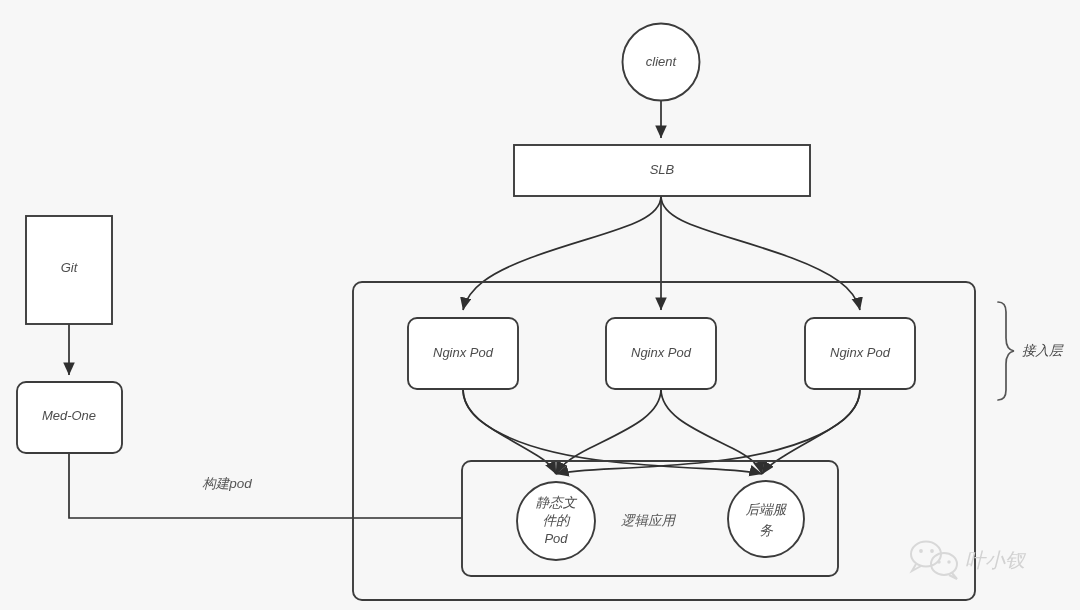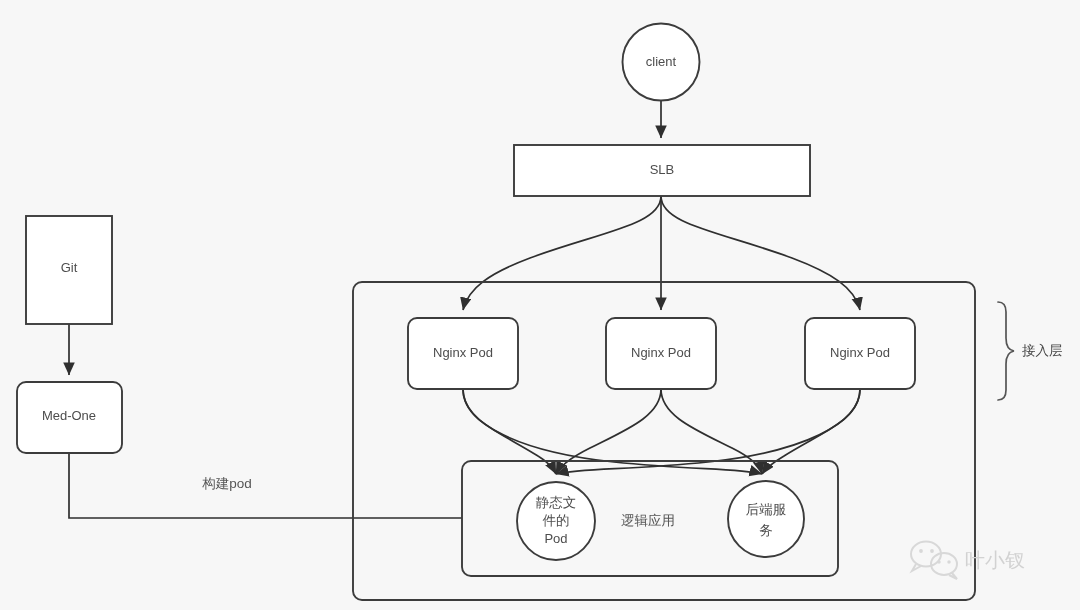--- a/index.html
+++ b/index.html
@@ -11,20 +11,21 @@
     height: 610px;
     background: #f7f7f7;
     font-family: "Liberation Sans", "DejaVu Sans", sans-serif;
     overflow: hidden;
     position: relative;
   }
   #diagram-root {
     position: relative;
     width: 1028px;
     height: 610px;
+    font-style: italic;
   }
   svg.canvas {
     position: absolute;
     top: 0;
     left: 0;
     width: 1080px;
     height: 610px;
   }
   .node-label {
     fill: #4d4d4d;

